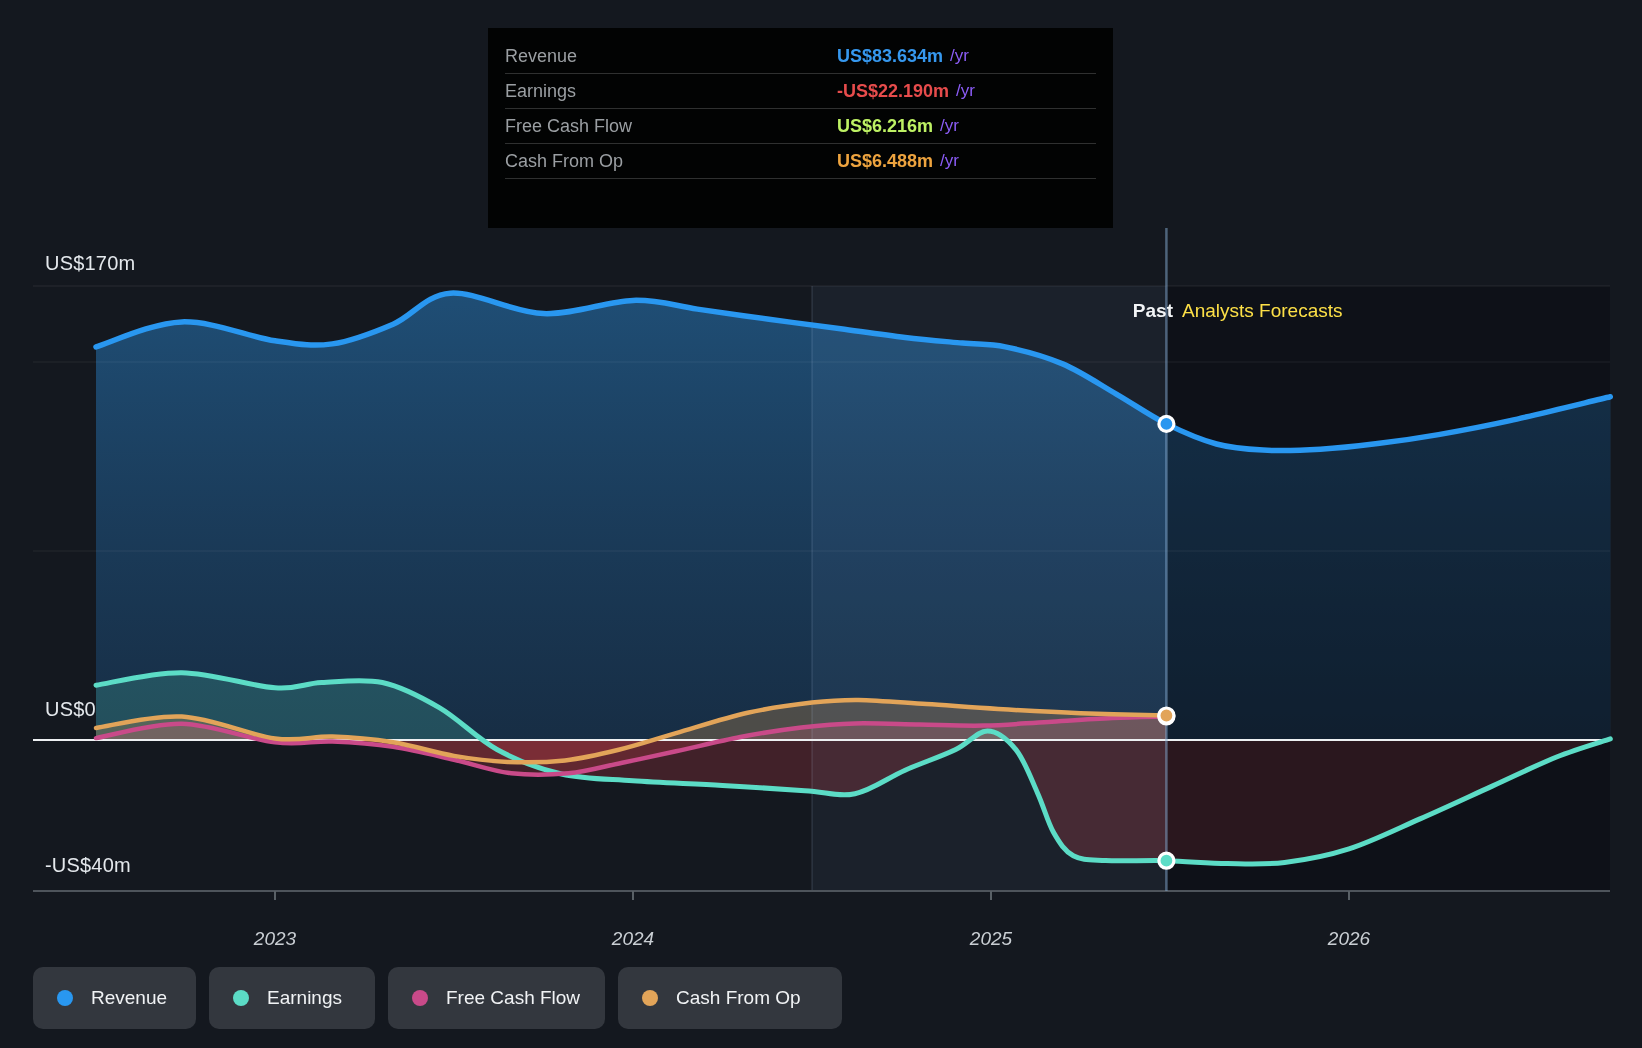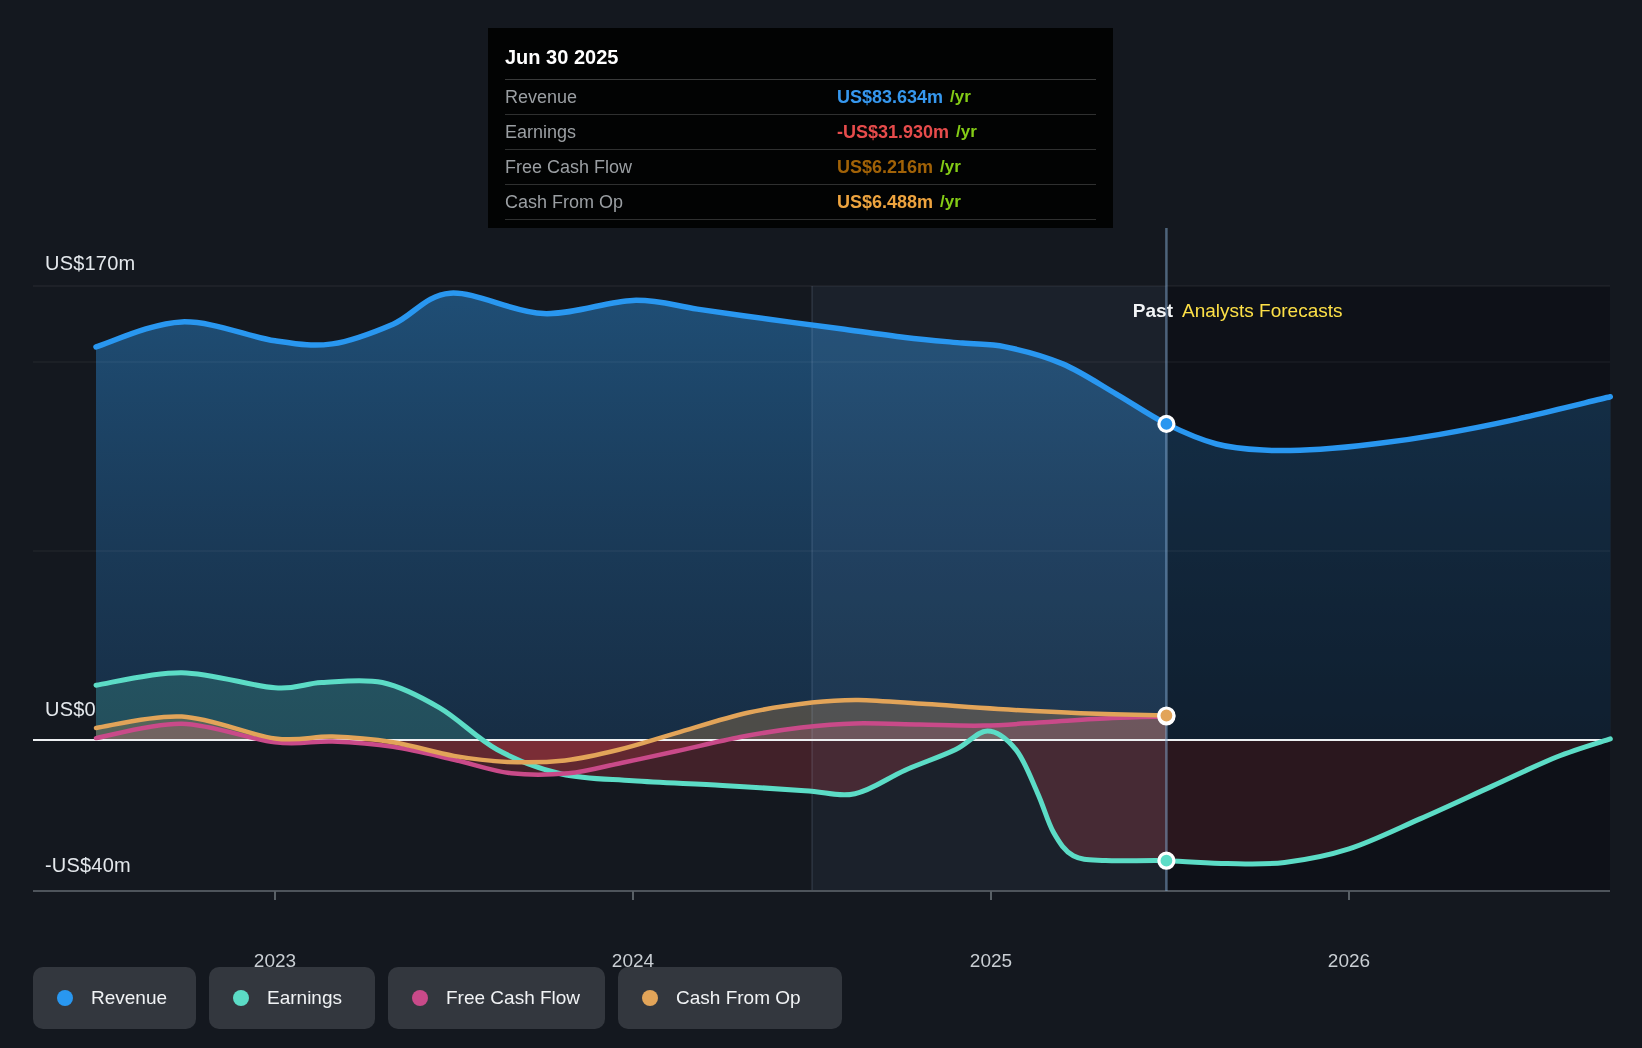--- a/index.html
+++ b/index.html
@@ -6,41 +6,41 @@
   body{
     width:1642px;height:1048px;position:relative;overflow:hidden;
     background:#14181f;
     font-family:"Liberation Sans", sans-serif;
     -webkit-font-smoothing:antialiased;
   }
   #chart-svg{position:absolute;left:0;top:0;}
 
   
   .ylab{position:absolute;left:45px;color:#e4e8ec;font-size:20px;font-weight:500;letter-spacing:.2px;}
-  .xlab{position:absolute;top:950px;color:#c9ced3;font-size:19px;transform:translateX(-50%);}
+  .xlab{position:absolute;top:928px;color:#c9ced3;font-size:19px;transform:translateX(-50%);font-style:italic;}
 
   
   .past-lab{position:absolute;top:300px;right:469px;color:#f3f5f7;font-size:19px;font-weight:700;}
   .fcast-lab{position:absolute;top:300px;left:1182px;color:#fde047;font-size:19px;font-weight:500;}
 
   
   .tooltip{
     position:absolute;left:488px;top:28px;width:625px;height:200px;
     background:#020303;box-sizing:border-box;padding:11px 17px 0 17px;z-index:5;
   }
   .tt-title{color:#ffffff;font-size:20px;font-weight:700;height:40px;line-height:36px;
     border-bottom:1px solid rgba(255,255,255,0.22);}
   .tt-row{display:flex;align-items:center;height:34px;border-bottom:1px solid rgba(255,255,255,0.18);
     font-size:18px;}
   .tt-label{width:332px;color:#9b9fa3;}
   .tt-val{font-weight:700;}
-  .tt-unit{color:#84cc16;font-weight:700;margin-left:7px;font-size:17px;}
+  .tt-unit{color:#8b5cf6;font-weight:400;margin-left:7px;font-size:17px;}
   .v-revenue{color:#3698ef;}
   .v-earnings{color:#e74c4c;}
-  .v-fcf{color:#a16207;}
+  .v-fcf{color:#bef264;}
   .v-cashop{color:#eea43f;text-align:center;}
 
   
   .pill{
     position:absolute;top:967px;height:62px;border-radius:10px;background:#33373e;
     display:flex;align-items:center;box-sizing:border-box;padding-left:24px;cursor:pointer;
   }
   .pill .dot{width:16px;height:16px;border-radius:50%;margin-right:18px;flex:none;}
   .pill .lab{color:#f1f3f5;font-size:19px;}
   .dot-revenue{background:#2997f0;}
@@ -114,29 +114,28 @@
 
 <div class="xlab" style="left:275px">2023</div>
 <div class="xlab" style="left:633px">2024</div>
 <div class="xlab" style="left:991px">2025</div>
 <div class="xlab" style="left:1349px">2026</div>
 
 <div class="past-lab">Past</div>
 <div class="fcast-lab">Analysts Forecasts</div>
 
 <div class="tooltip">
-  <div class="tt-title">Jun 30 2025</div>
   <div class="tt-row">
     <span class="tt-label">Revenue</span>
     <span class="tt-val v-revenue">US$83.634m</span>
     <span class="tt-unit">/yr</span>
   </div>
   <div class="tt-row">
     <span class="tt-label">Earnings</span>
-    <span class="tt-val v-earnings">-US$31.930m</span>
+    <span class="tt-val v-earnings">-US$22.190m</span>
     <span class="tt-unit">/yr</span>
   </div>
   <div class="tt-row">
     <span class="tt-label">Free Cash Flow</span>
     <span class="tt-val v-fcf">US$6.216m</span>
     <span class="tt-unit">/yr</span>
   </div>
   <div class="tt-row">
     <span class="tt-label">Cash From Op</span>
     <span class="tt-val v-cashop">US$6.488m</span>

